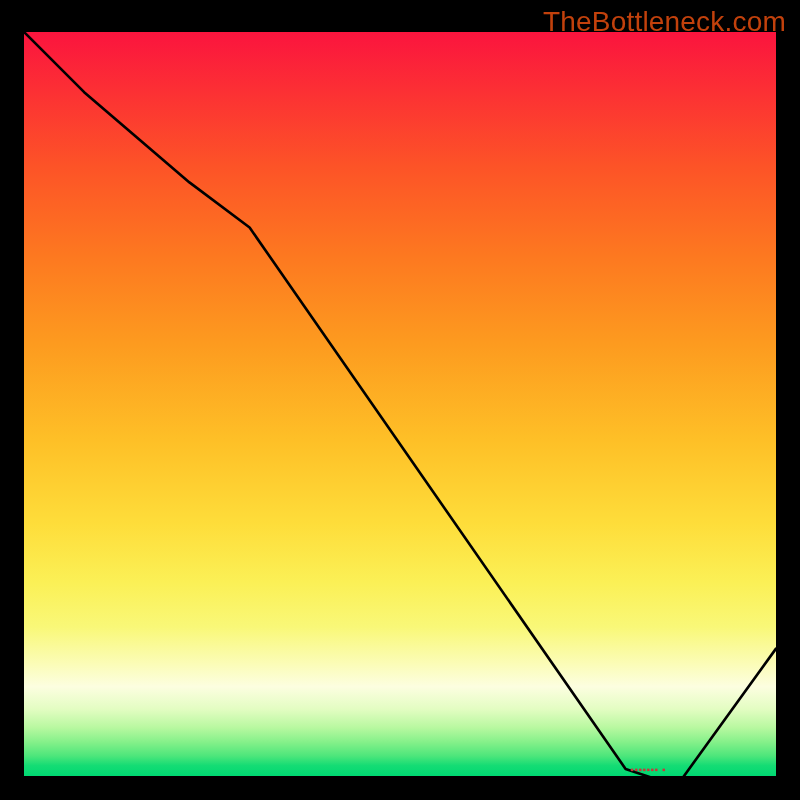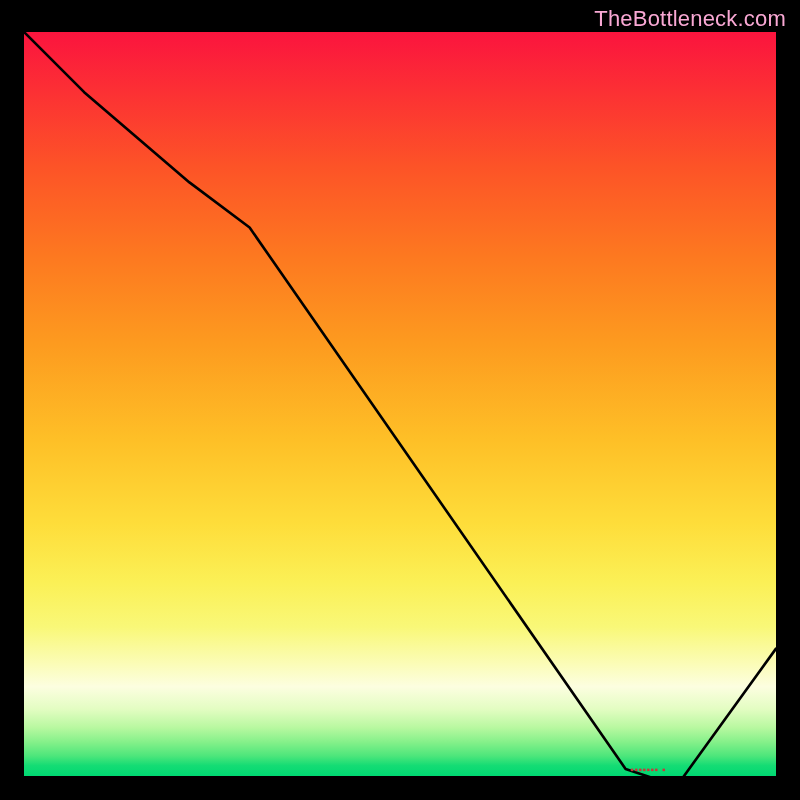--- a/index.html
+++ b/index.html
@@ -14,22 +14,22 @@
   .container {
     position: relative;
     width: 800px;
     height: 800px;
     background: #000;
   }
   .attribution {
     position: absolute;
     top: 6px;
     right: 14px;
-    color: #f9a8d4;
-    font-size: 22px;
+    color: #c2410c;
+    font-size: 28px;
     font-weight: 500;
     letter-spacing: 0.2px;
   }
   .plot {
     position: absolute;
     left: 24px;
     top: 32px;
     width: 752px;
     height: 744px;
   }

